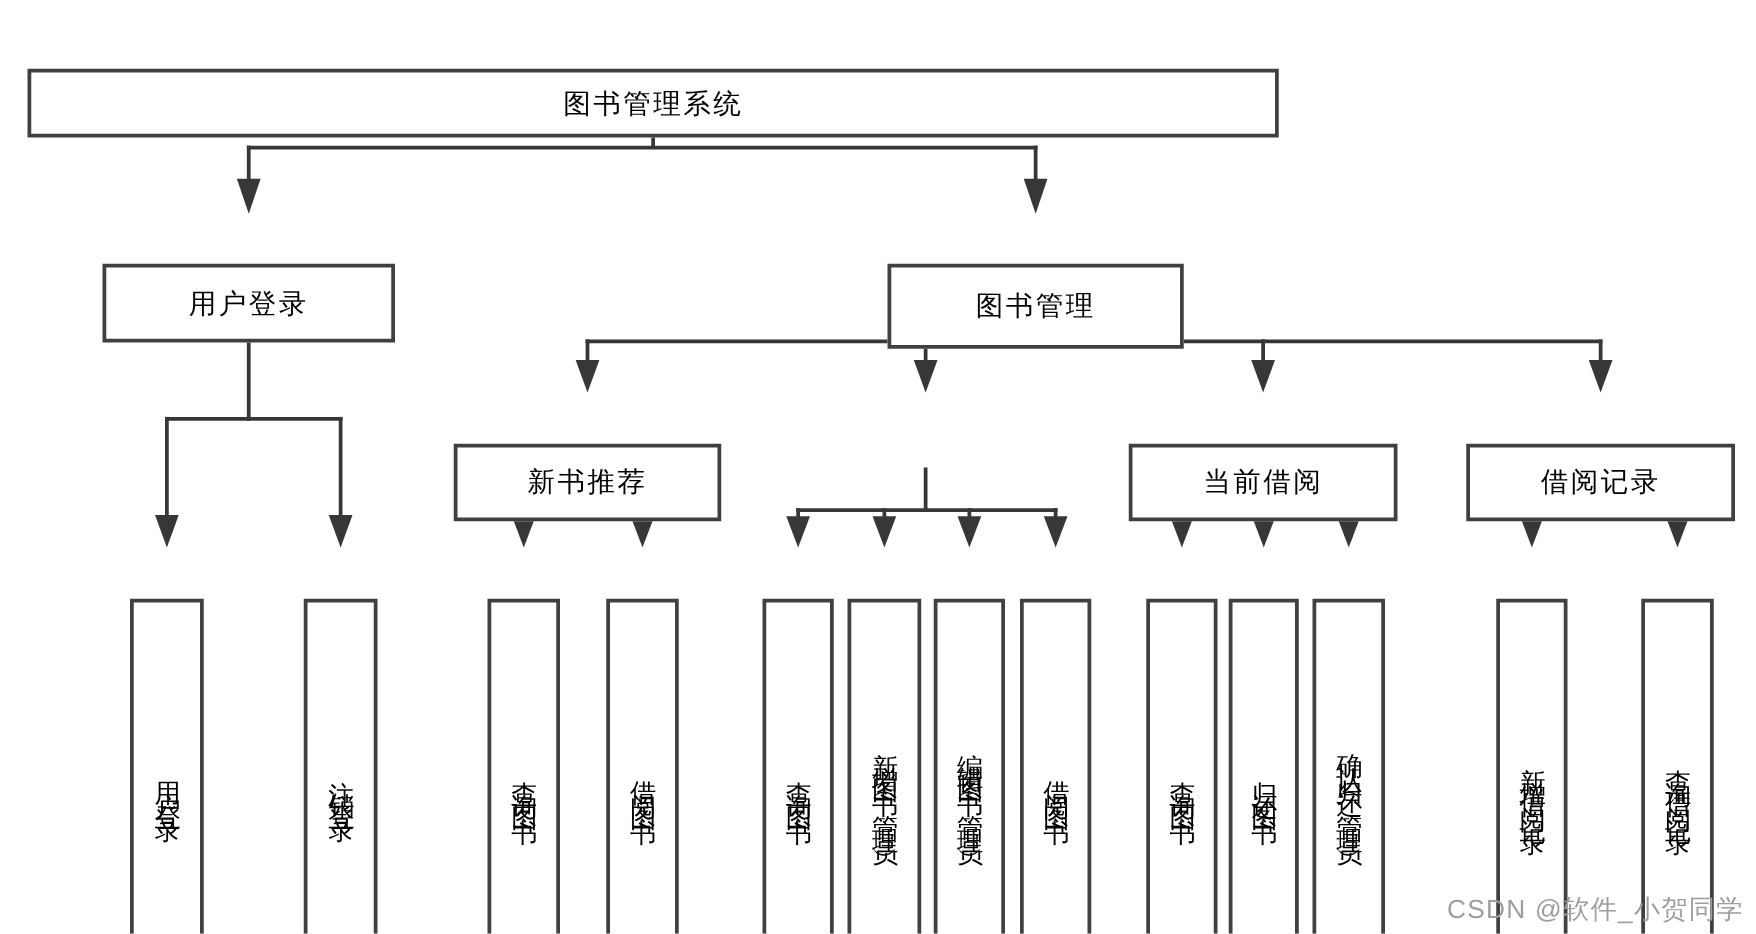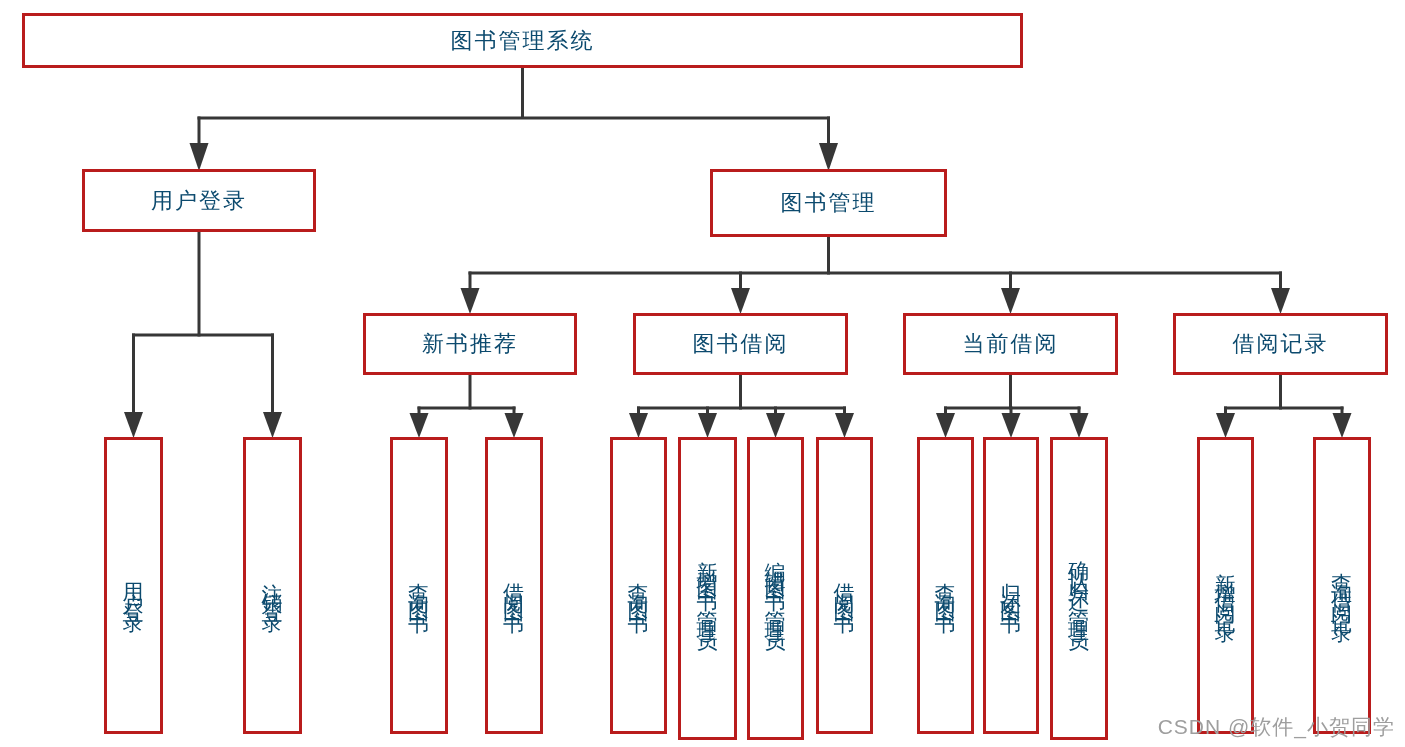--- a/index.html
+++ b/index.html
@@ -19,25 +19,26 @@
     position: absolute;
     left: 0;
     top: 0;
     width: 1405px;
     height: 747px;
   }
   .node {
     position: absolute;
     box-sizing: border-box;
     background: #ffffff;
-    border: 3px solid #b91c1c;
-    color: #0c4a6e;
+    border: 3px solid #404040;
+    color: #000000;
     display: flex;
     align-items: center;
     justify-content: center;
+    margin-top: 42px;
   }
   .node.h {
     font-size: 22px;
     letter-spacing: 2px;
     line-height: 1;
   }
   .node.leaf {
     font-size: 21px;
     writing-mode: vertical-rl;
     letter-spacing: 10px;
@@ -132,21 +133,20 @@
       <polygon points="1332.5,413 1351.5,413 1342,438"></polygon>
     </g>
   </svg>
 
   <div class="node h" style="left:22px; top:13px; width:1001px; height:55px;">图书管理系统</div>
 
   <div class="node h" style="left:82px; top:169px; width:234px; height:63px;">用户登录</div>
   <div class="node h" style="left:710px; top:169px; width:237px; height:68px;">图书管理</div>
 
   <div class="node h" style="left:363px; top:313px; width:214px; height:62px;">新书推荐</div>
-  <div class="node h" style="left:633px; top:313px; width:215px; height:62px;">图书借阅</div>
   <div class="node h" style="left:903px; top:313px; width:215px; height:62px;">当前借阅</div>
   <div class="node h" style="left:1173px; top:313px; width:215px; height:62px;">借阅记录</div>
 
   <div class="node leaf" style="left:104px; top:437px; width:59px; height:297px;">用户登录</div>
   <div class="node leaf" style="left:243px; top:437px; width:59px; height:297px;">注销登录</div>
 
   <div class="node leaf" style="left:390px; top:437px; width:58px; height:297px;">查询图书</div>
   <div class="node leaf" style="left:485px; top:437px; width:58px; height:297px;">借阅图书</div>
 
   <div class="node leaf" style="left:610px; top:437px; width:57px; height:297px;">查询图书</div>

